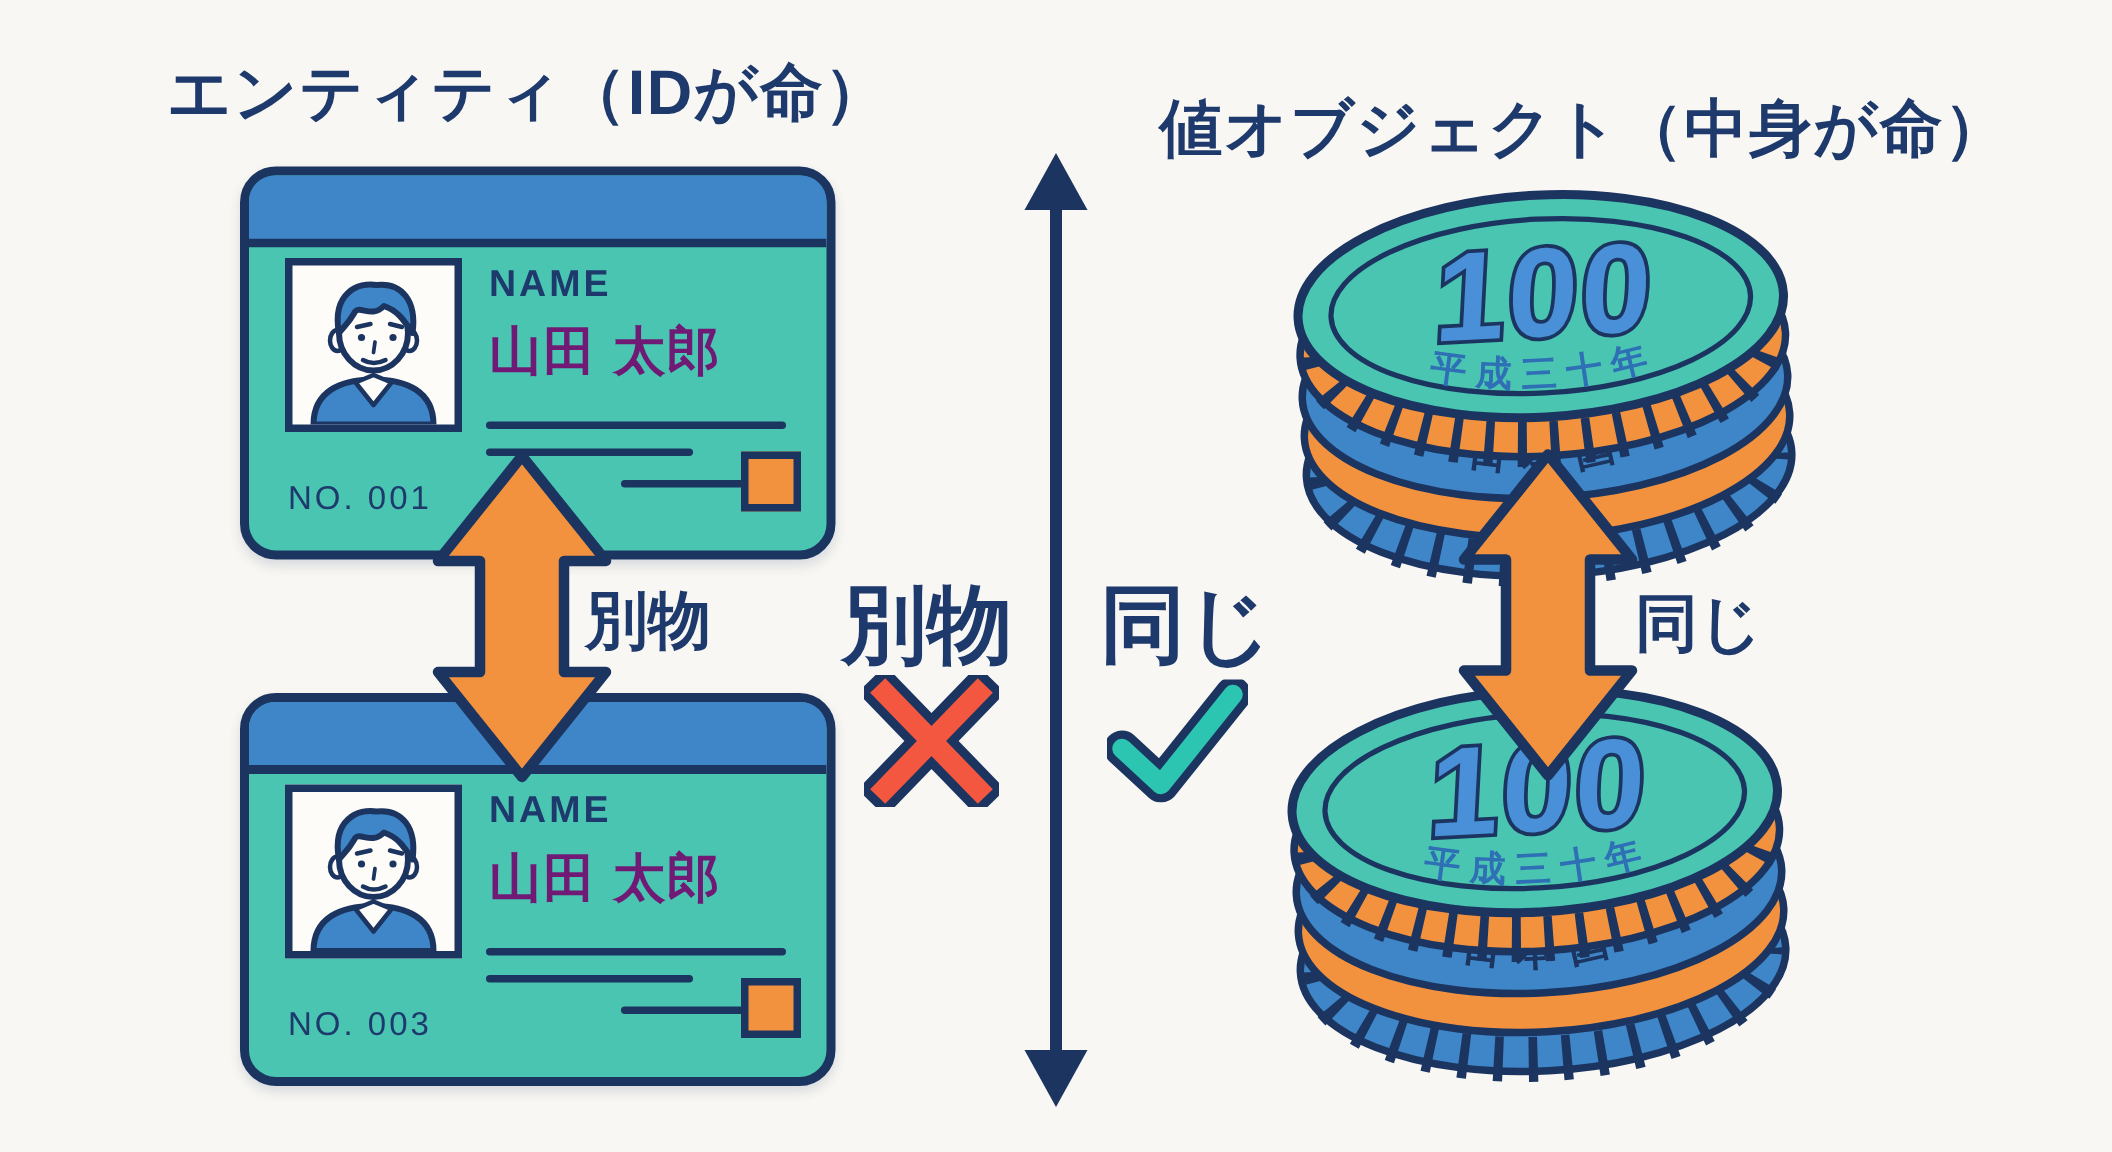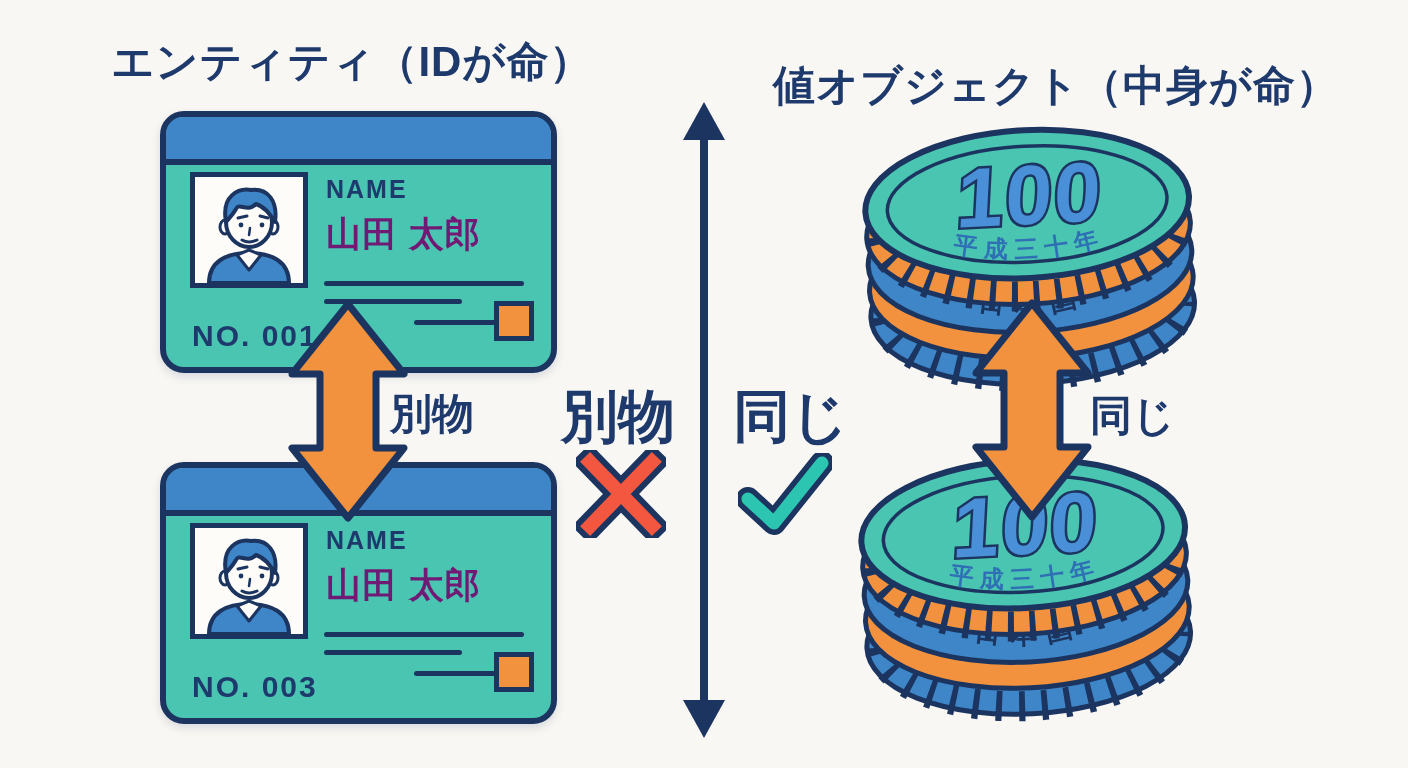--- a/index.html
+++ b/index.html
@@ -46,21 +46,21 @@
   .name-value{
     position:absolute;left:160px;top:94px;
     font-size:35px;font-weight:700;letter-spacing:1px;color:#701a75;white-space:nowrap;
   }
   .rule{position:absolute;height:5px;background:#1c3560;border-radius:3px;}
   .rule.r1{left:158px;top:164px;width:200px;}
   .rule.r2{left:158px;top:182px;width:138px;}
   .rule.sig{left:248px;top:203px;width:82px;}
   .id-number{
     position:absolute;left:26px;top:202px;
-    font-size:30px;font-weight:700;letter-spacing:2px;color:#1e3a6d;white-space:nowrap;
+    font-size:22px;font-weight:400;letter-spacing:2px;color:#1e3a6d;white-space:nowrap;
   }
   .chip{
     position:absolute;left:328px;top:184px;width:40px;height:40px;
     background:#f3923e;border:5px solid #1c3560;box-sizing:border-box;
   }
 
   
   .coin-stack{position:absolute;width:336px;height:300px;transform:rotate(-3deg);}
   .coin-stack.coin1{left:862px;top:108px;}
   .coin-stack.coin2{left:858px;top:438px;}

